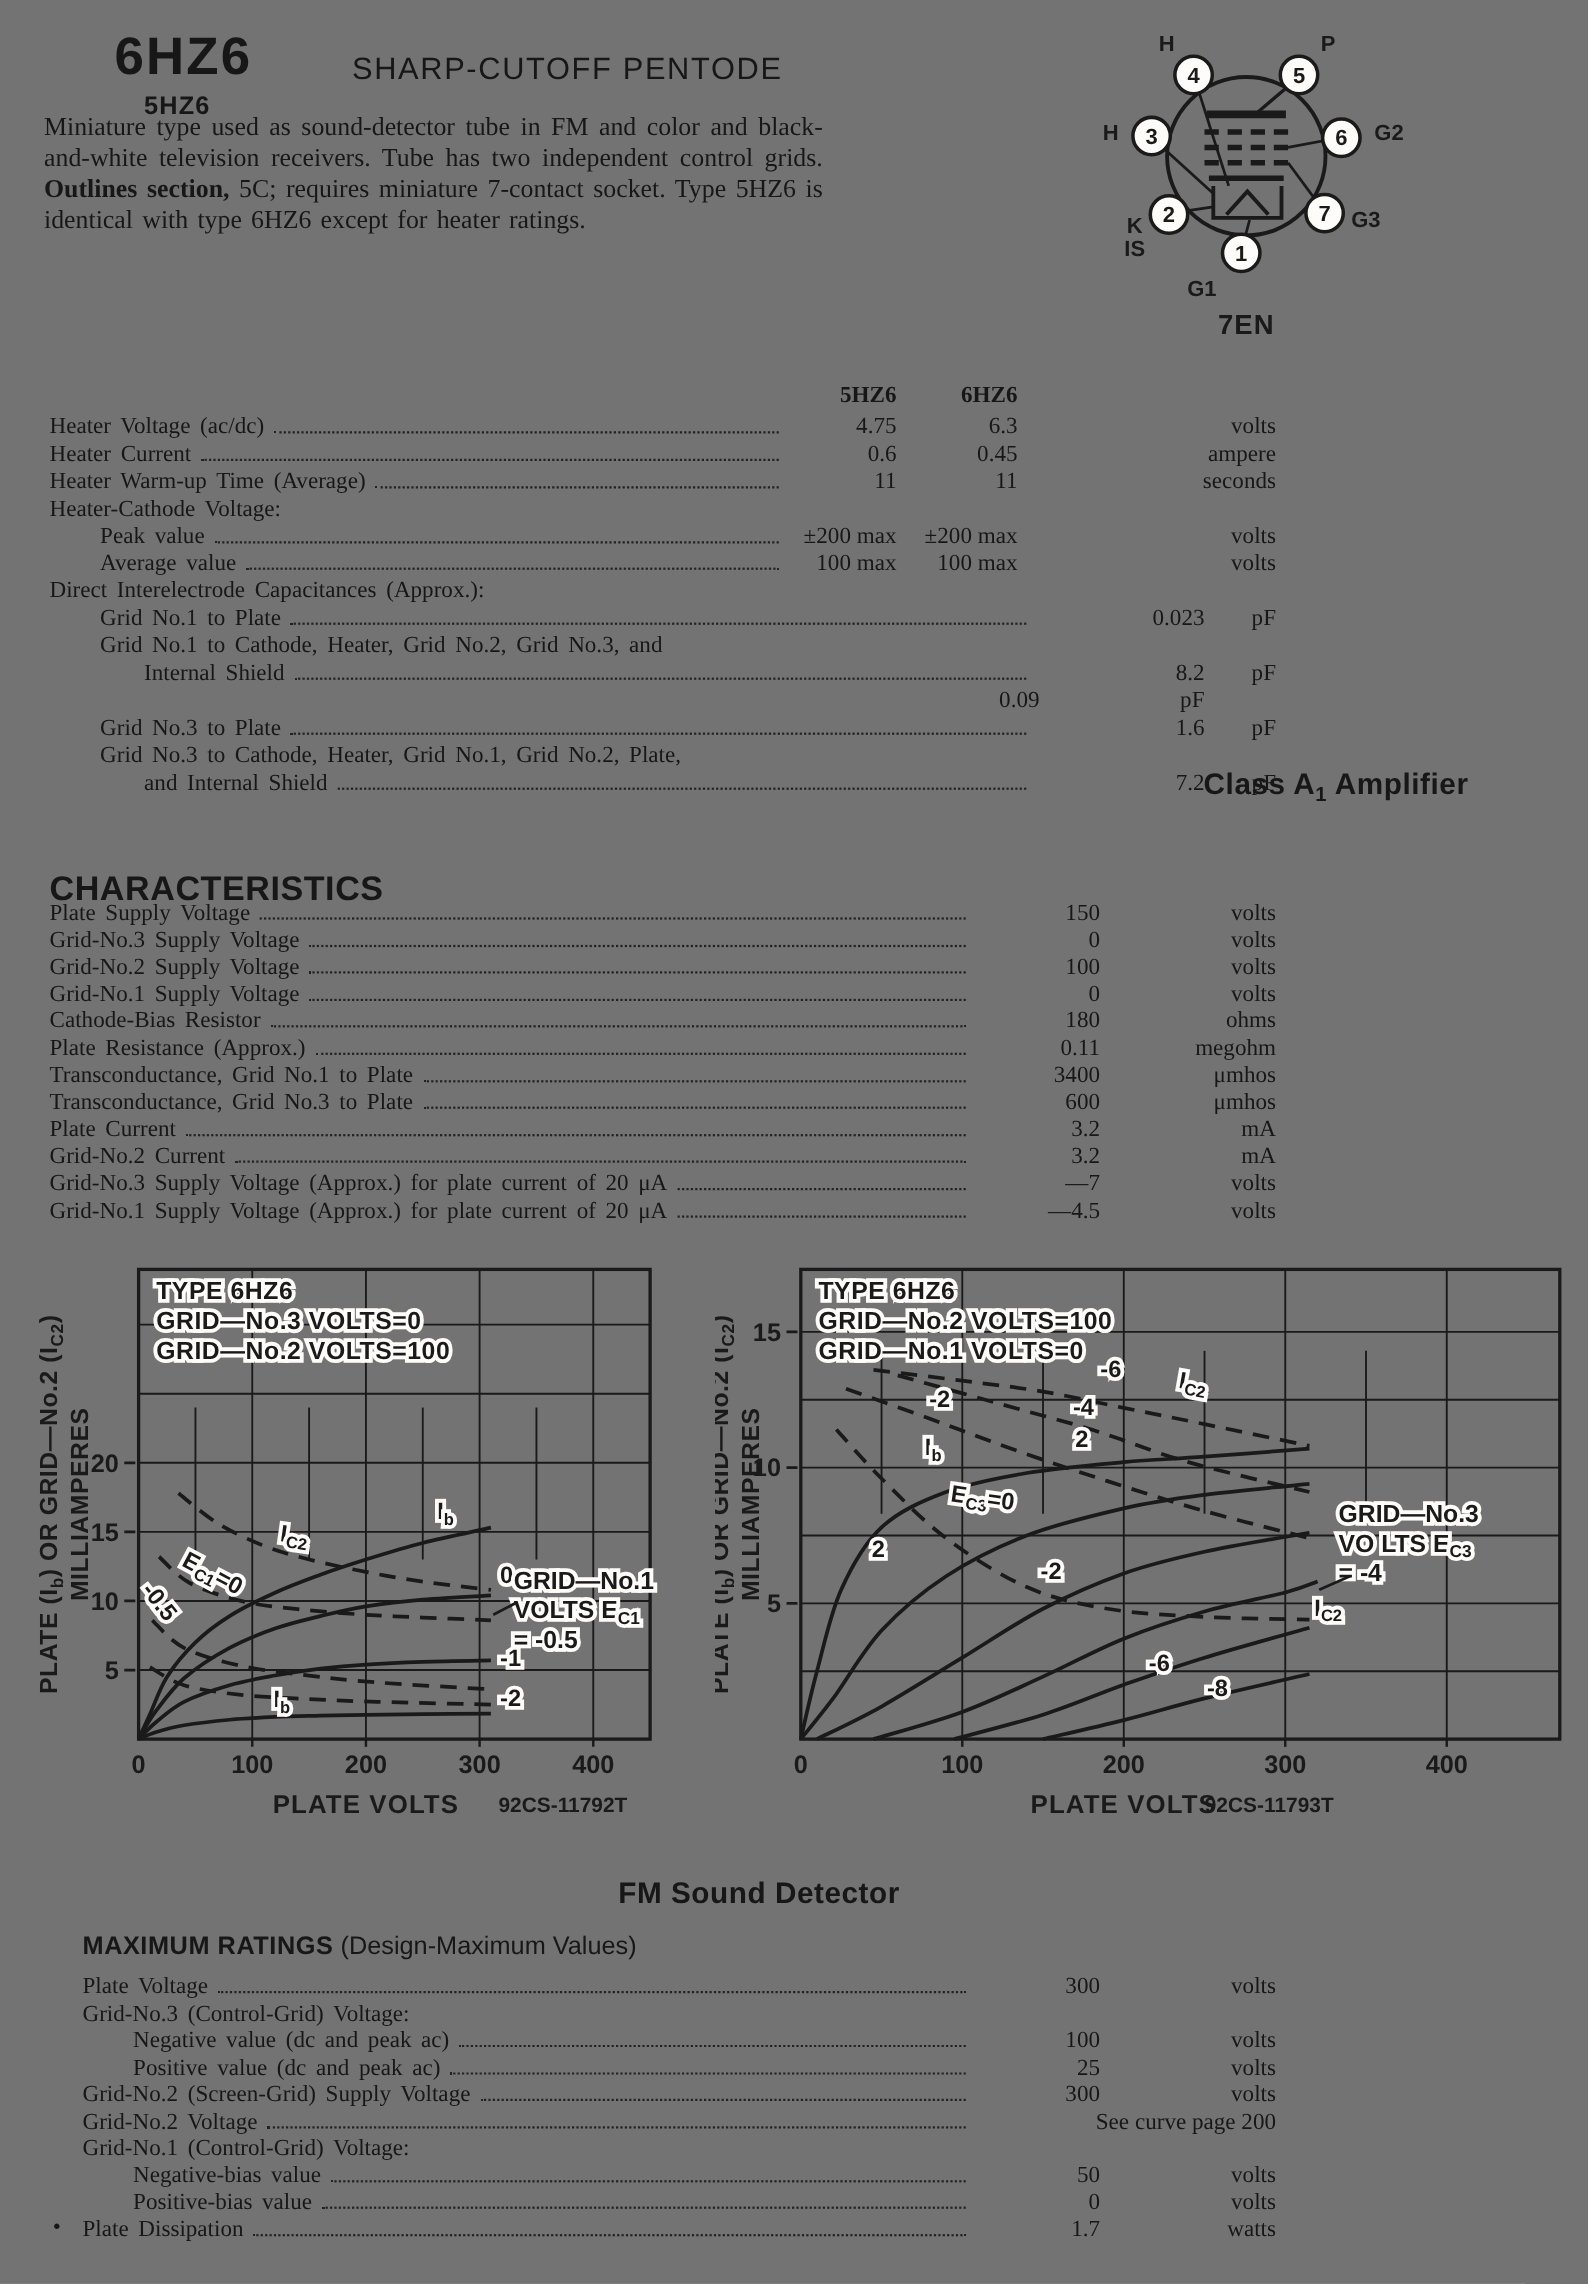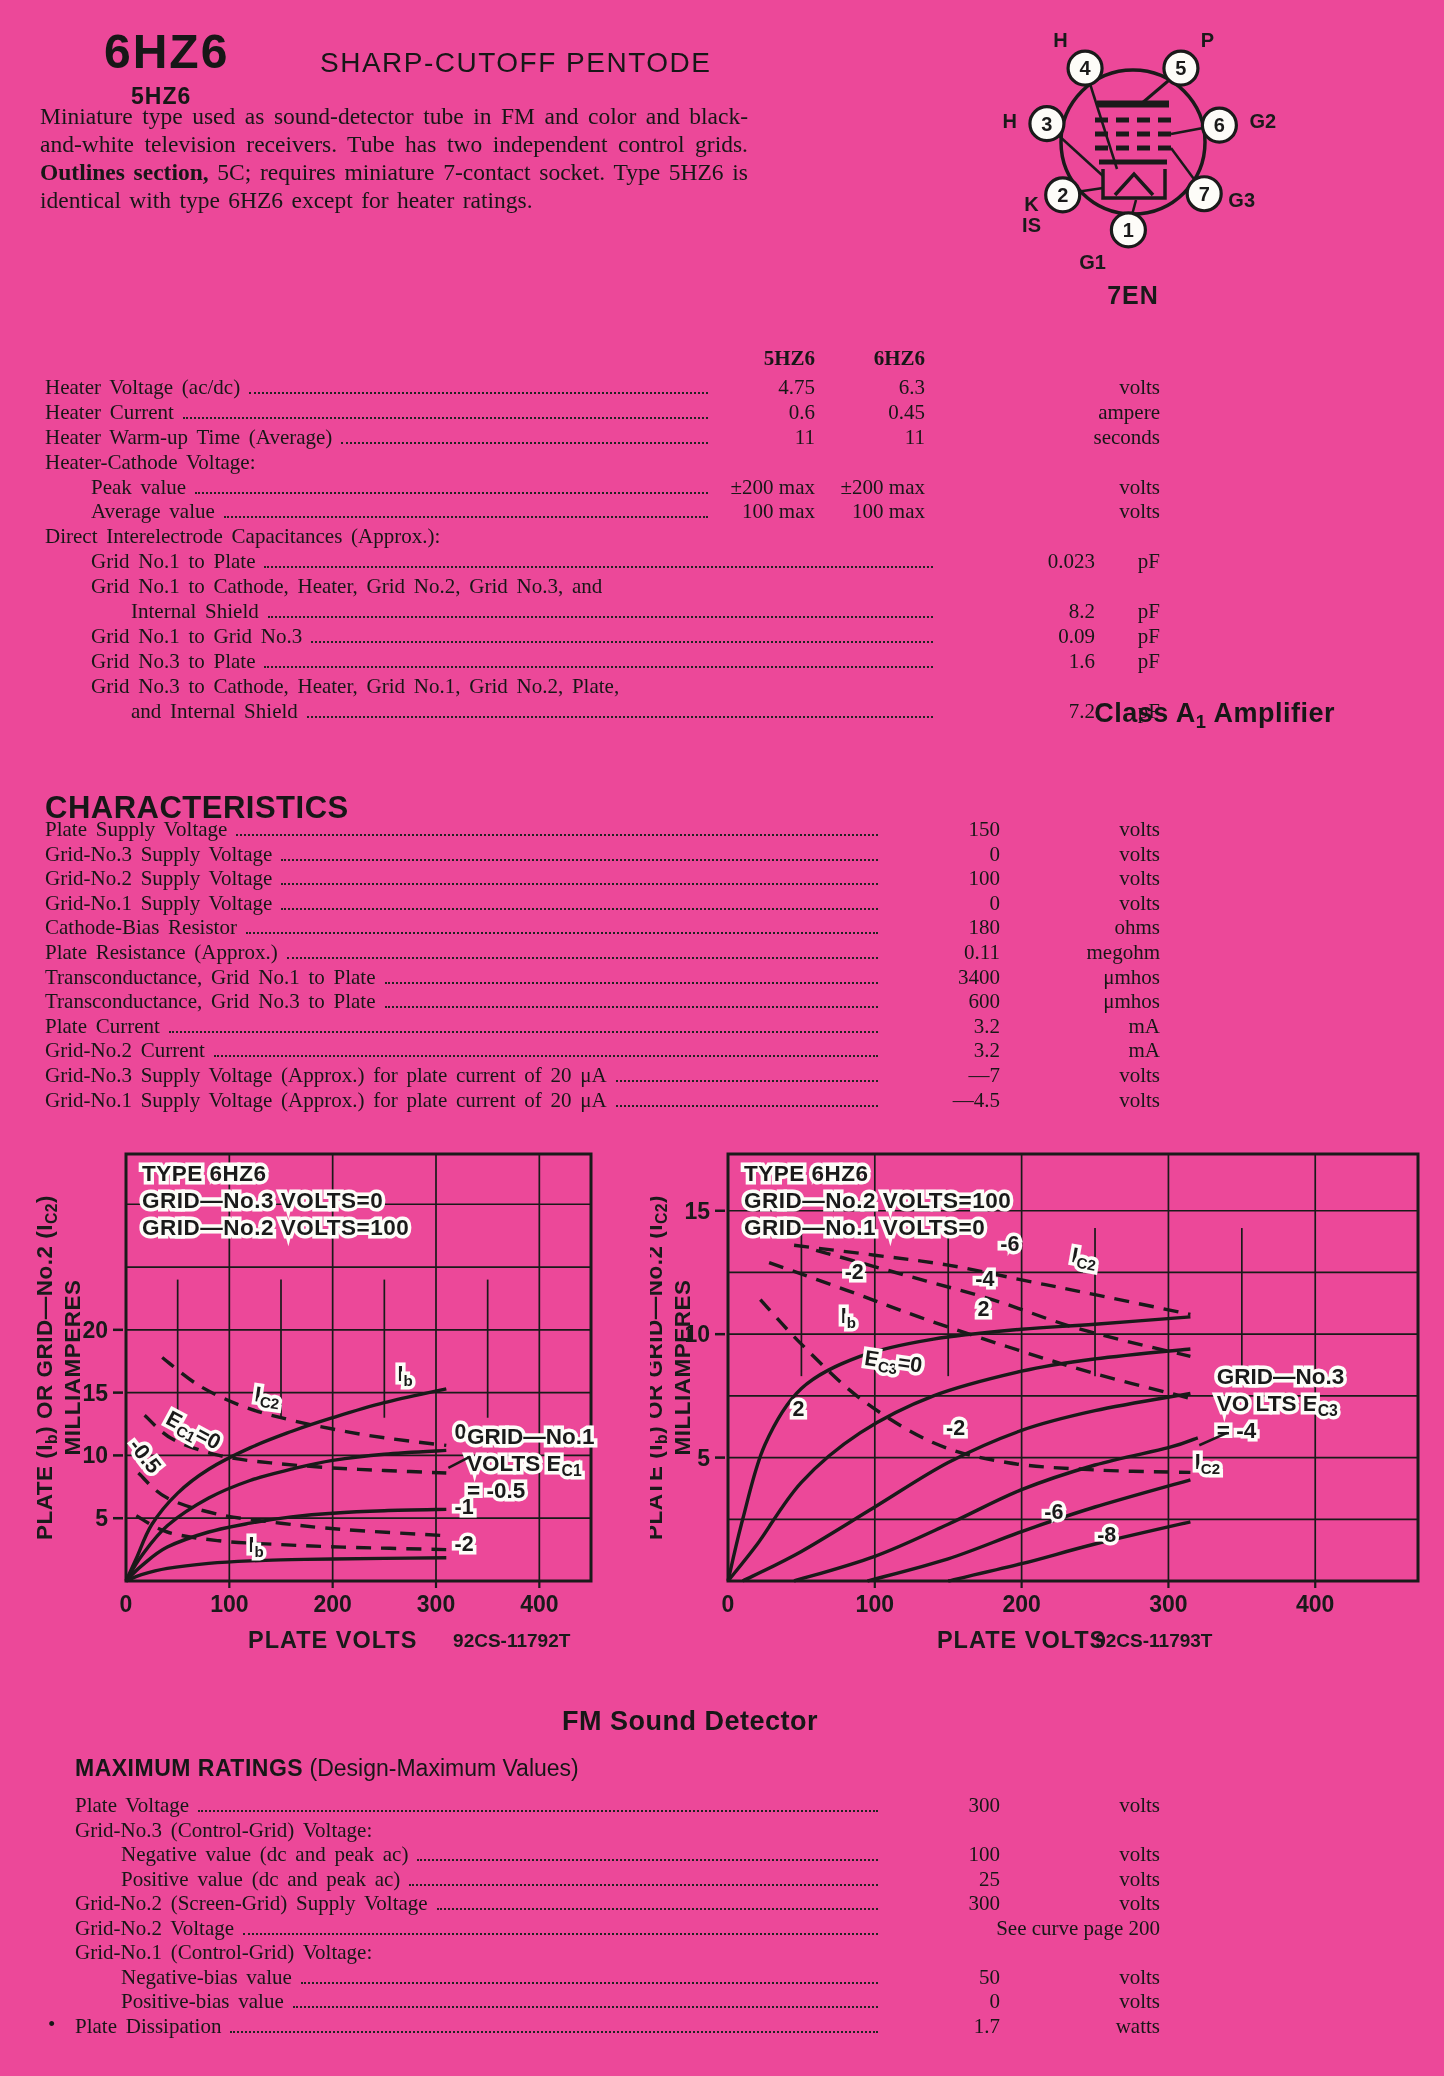--- a/index.html
+++ b/index.html
@@ -1,16 +1,16 @@
 <!DOCTYPE html>
 <html><head>
 <meta charset="utf-8">
 <style>
   html,body{margin:0;padding:0;background:#8a8a8a;}
-  .page{position:relative;width:1444px;height:2076px;margin:0 auto;background:#ec4899;
+  .page{position:relative;width:1444px;height:2076px;margin:0 auto;background:#737373;
         color:#171717;font-family:"Liberation Serif",serif;overflow:hidden;}
   .abs{position:absolute;}
   .sans{font-family:"Liberation Sans",sans-serif;}
   #tube-type{left:104px;top:24px;font-weight:bold;font-size:48px;letter-spacing:2px;}
   #tube-type-alt{left:131px;top:83px;font-weight:bold;font-size:23px;letter-spacing:1px;}
   #classification{left:320px;top:47px;font-weight:normal;font-size:28px;letter-spacing:1.5px;}
   #intro{left:40px;top:103px;width:708px;font-size:23.5px;line-height:27.9px;
          text-align:justify;word-spacing:2.5px;}
   #intro b{font-family:"Liberation Serif",serif;}
   #socket-block{left:975px;top:4px;width:330px;height:310px;}
@@ -194,24 +194,20 @@
       </div>
       <div class="g-row cap">
         <div class="lblwrap" style="padding-left: 86px;">
           <span class="lbl">Internal Shield</span>
           <span class="dots"></span>
         </div>
         <div class="cell-v">8.2</div>
         <div class="cell-u">pF</div>
       </div>
       <div class="g-row cap">
-        <div class="lblwrap" style="padding-left: 46px;">
-          <span class="lbl">Grid No.1 to Grid No.3</span>
-          <span class="dots"></span>
-        </div>
         <div class="cell-v">0.09</div>
         <div class="cell-u">pF</div>
       </div>
       <div class="g-row cap">
         <div class="lblwrap" style="padding-left: 46px;">
           <span class="lbl">Grid No.3 to Plate</span>
           <span class="dots"></span>
         </div>
         <div class="cell-v">1.6</div>
         <div class="cell-u">pF</div>

